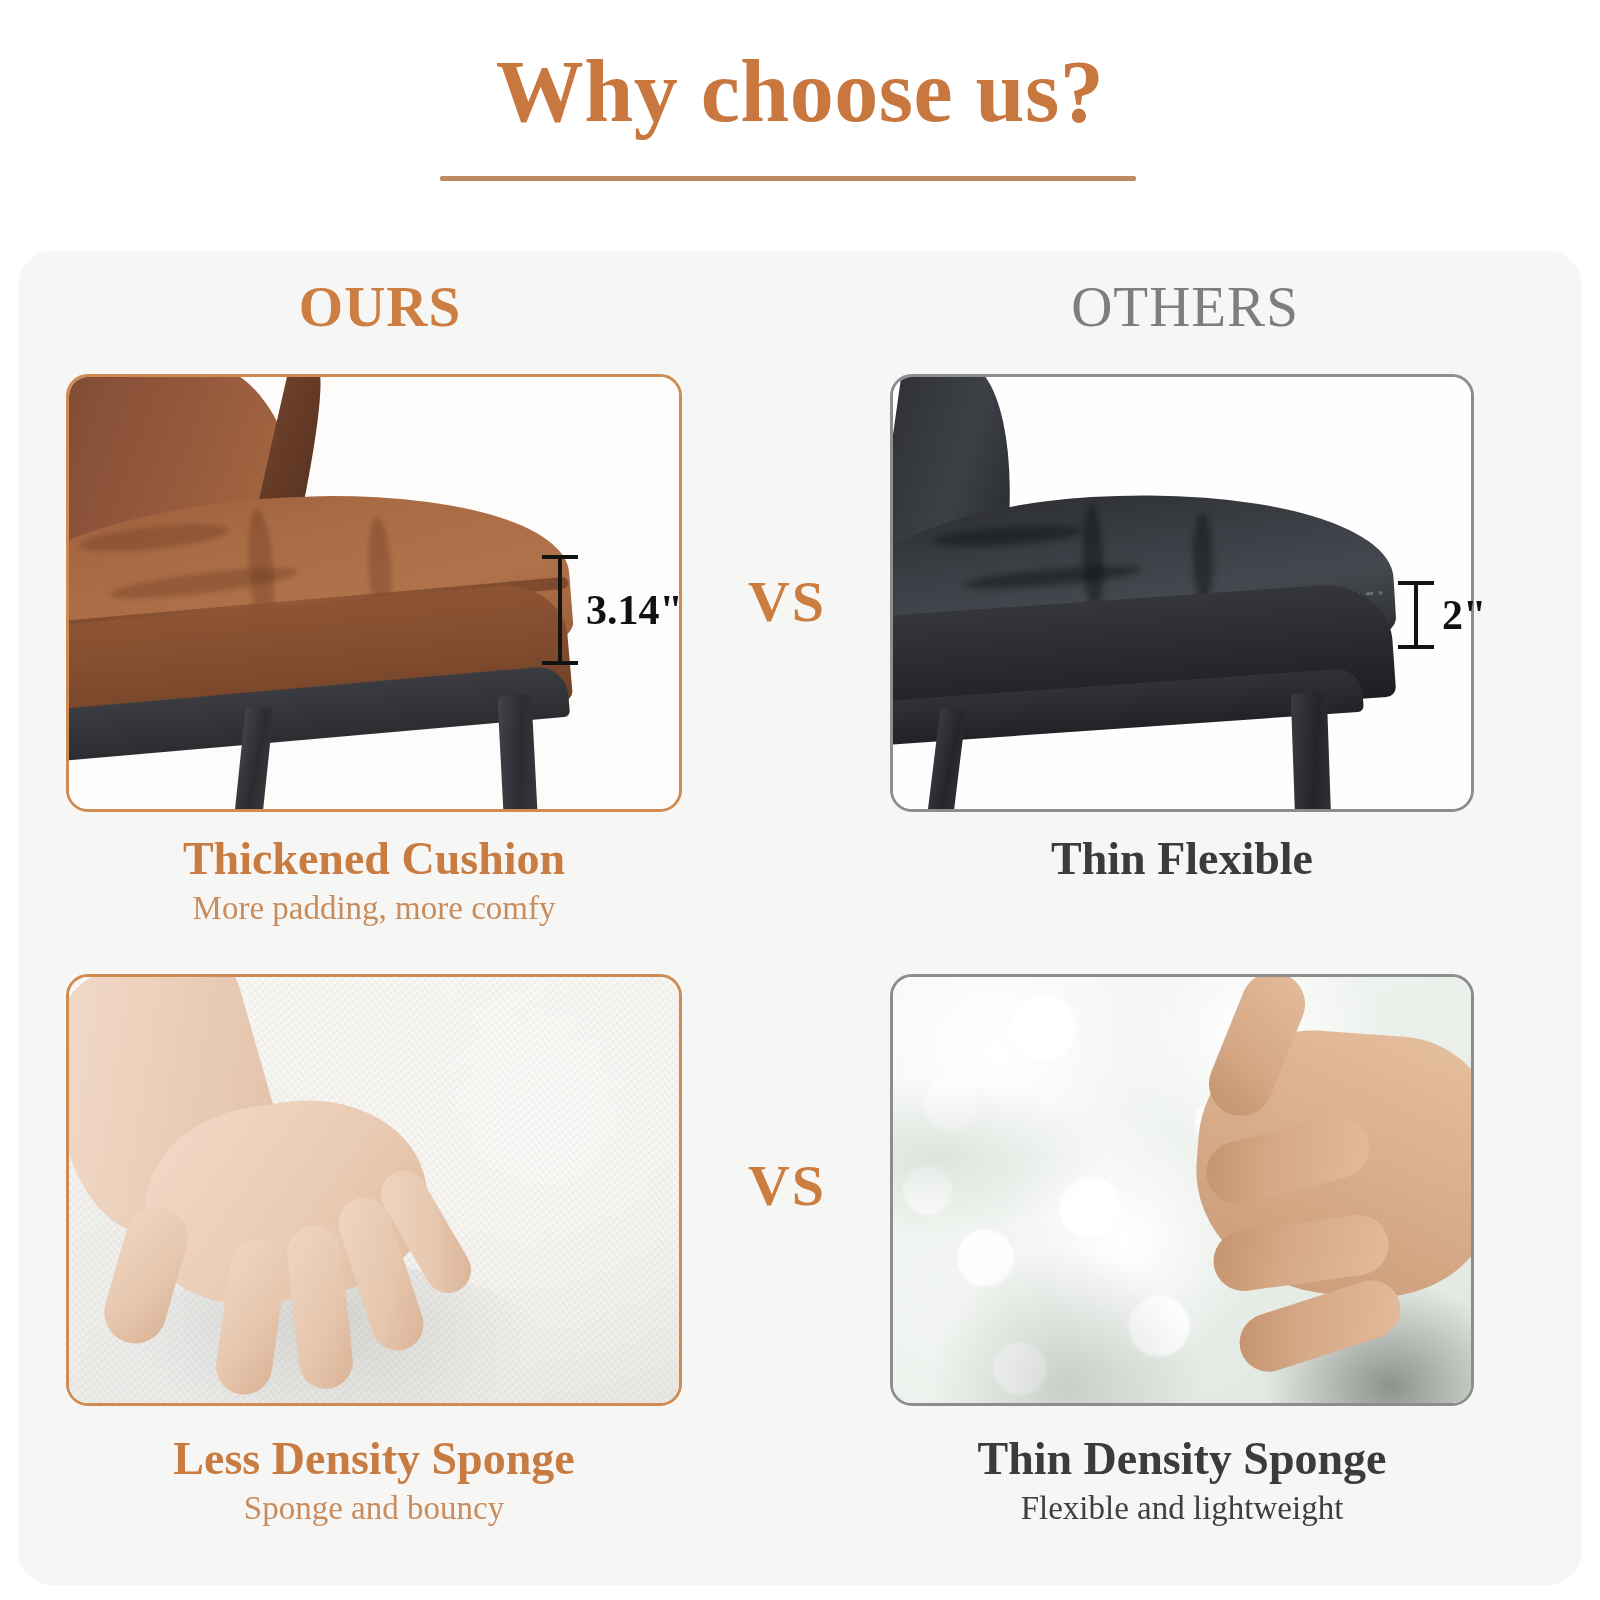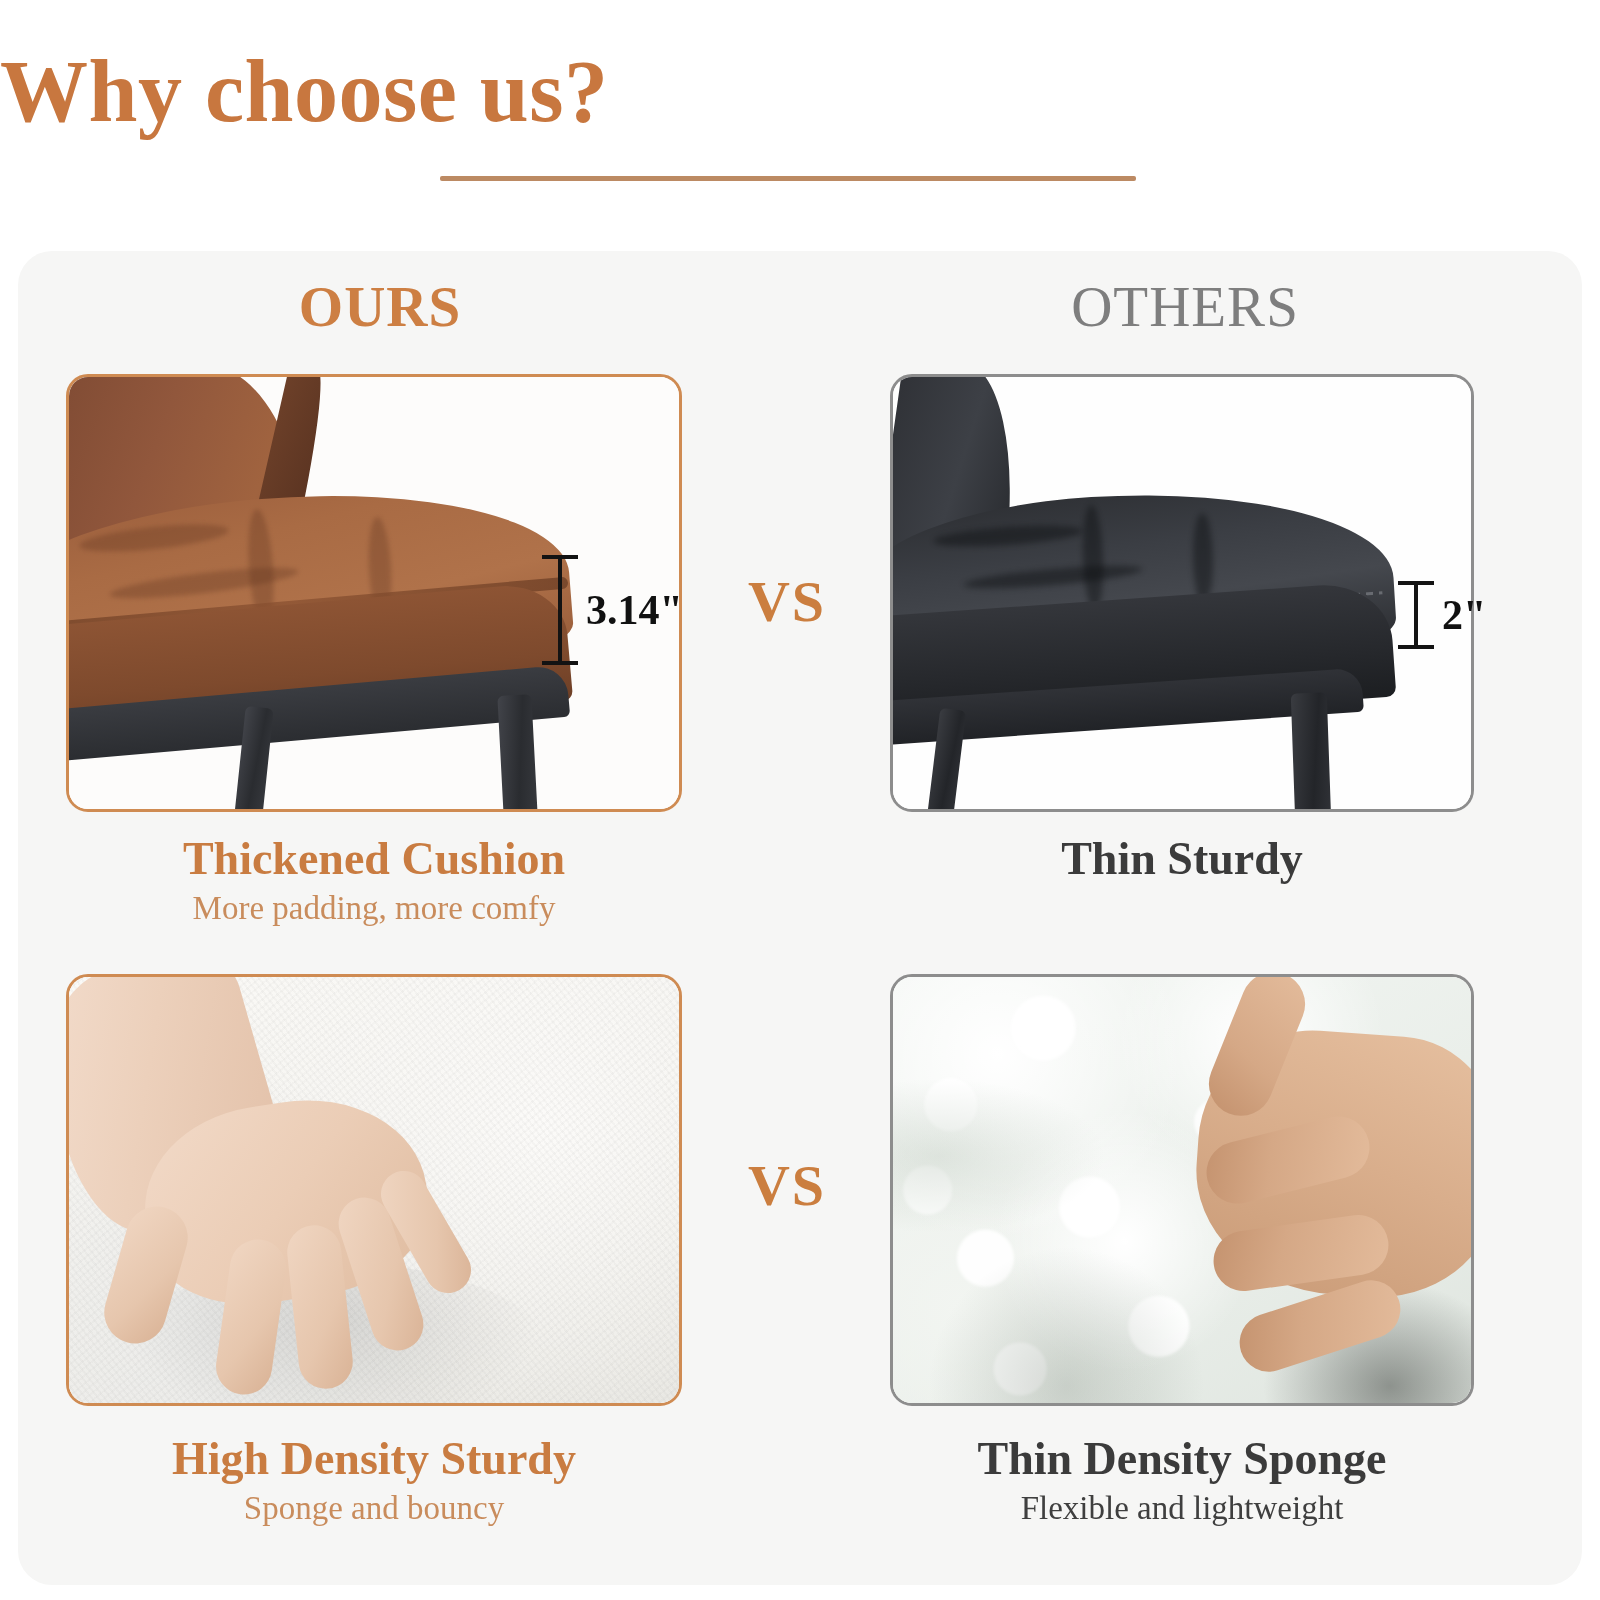--- a/index.html
+++ b/index.html
@@ -18,20 +18,21 @@
     height: 1600px;
     background: #ffffff;
   }
 
   
   .page-title {
     position: absolute;
     top: 44px;
     left: 0;
     width: 1600px;
+    text-align: center;
     font-size: 88px;
     font-weight: 700;
     color: #c8773f;
     letter-spacing: 0.5px;
     line-height: 1.1;
   }
 
   .title-rule {
     position: absolute;
     top: 176px;
@@ -440,21 +441,21 @@
     <div class="dim-cap bot"></div>
     <div class="dim-label">2"</div>
   </div>
 
   <div class="caption ours" id="cap-ours-cushion">
     <div class="cap-title">Thickened Cushion</div>
     <div class="cap-sub">More padding, more comfy</div>
   </div>
 
   <div class="caption others" id="cap-others-cushion">
-    <div class="cap-title">Thin Sturdy</div>
+    <div class="cap-title">Thin Flexible</div>
   </div>
 
   <div class="photo ours" id="photo-ours-sponge">
     <div class="photo-inner">
       <div class="foam-bg"></div>
       <div class="foam-tex"></div>
       <div class="foam-dent"></div>
       <div class="hand1">
         <div class="h1-arm"></div>
         <div class="h1-palm"></div>
@@ -478,21 +479,21 @@
         <div class="h2-palm"></div>
         <div class="finger2 h2-f0"></div>
         <div class="finger2 h2-f1"></div>
         <div class="finger2 h2-f2"></div>
         <div class="finger2 h2-f3"></div>
       </div>
     </div>
   </div>
 
   <div class="caption ours" id="cap-ours-sponge">
-    <div class="cap-title">High Density Sturdy</div>
+    <div class="cap-title">Less Density Sponge</div>
     <div class="cap-sub">Sponge and bouncy</div>
   </div>
 
   <div class="caption others" id="cap-others-sponge">
     <div class="cap-title">Thin Density Sponge</div>
     <div class="cap-sub">Flexible and lightweight</div>
   </div>
 
 </div>
 

